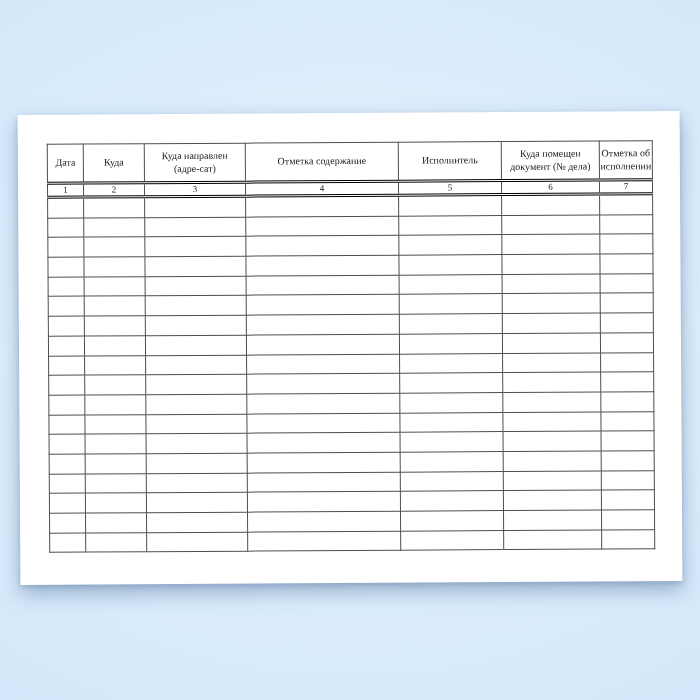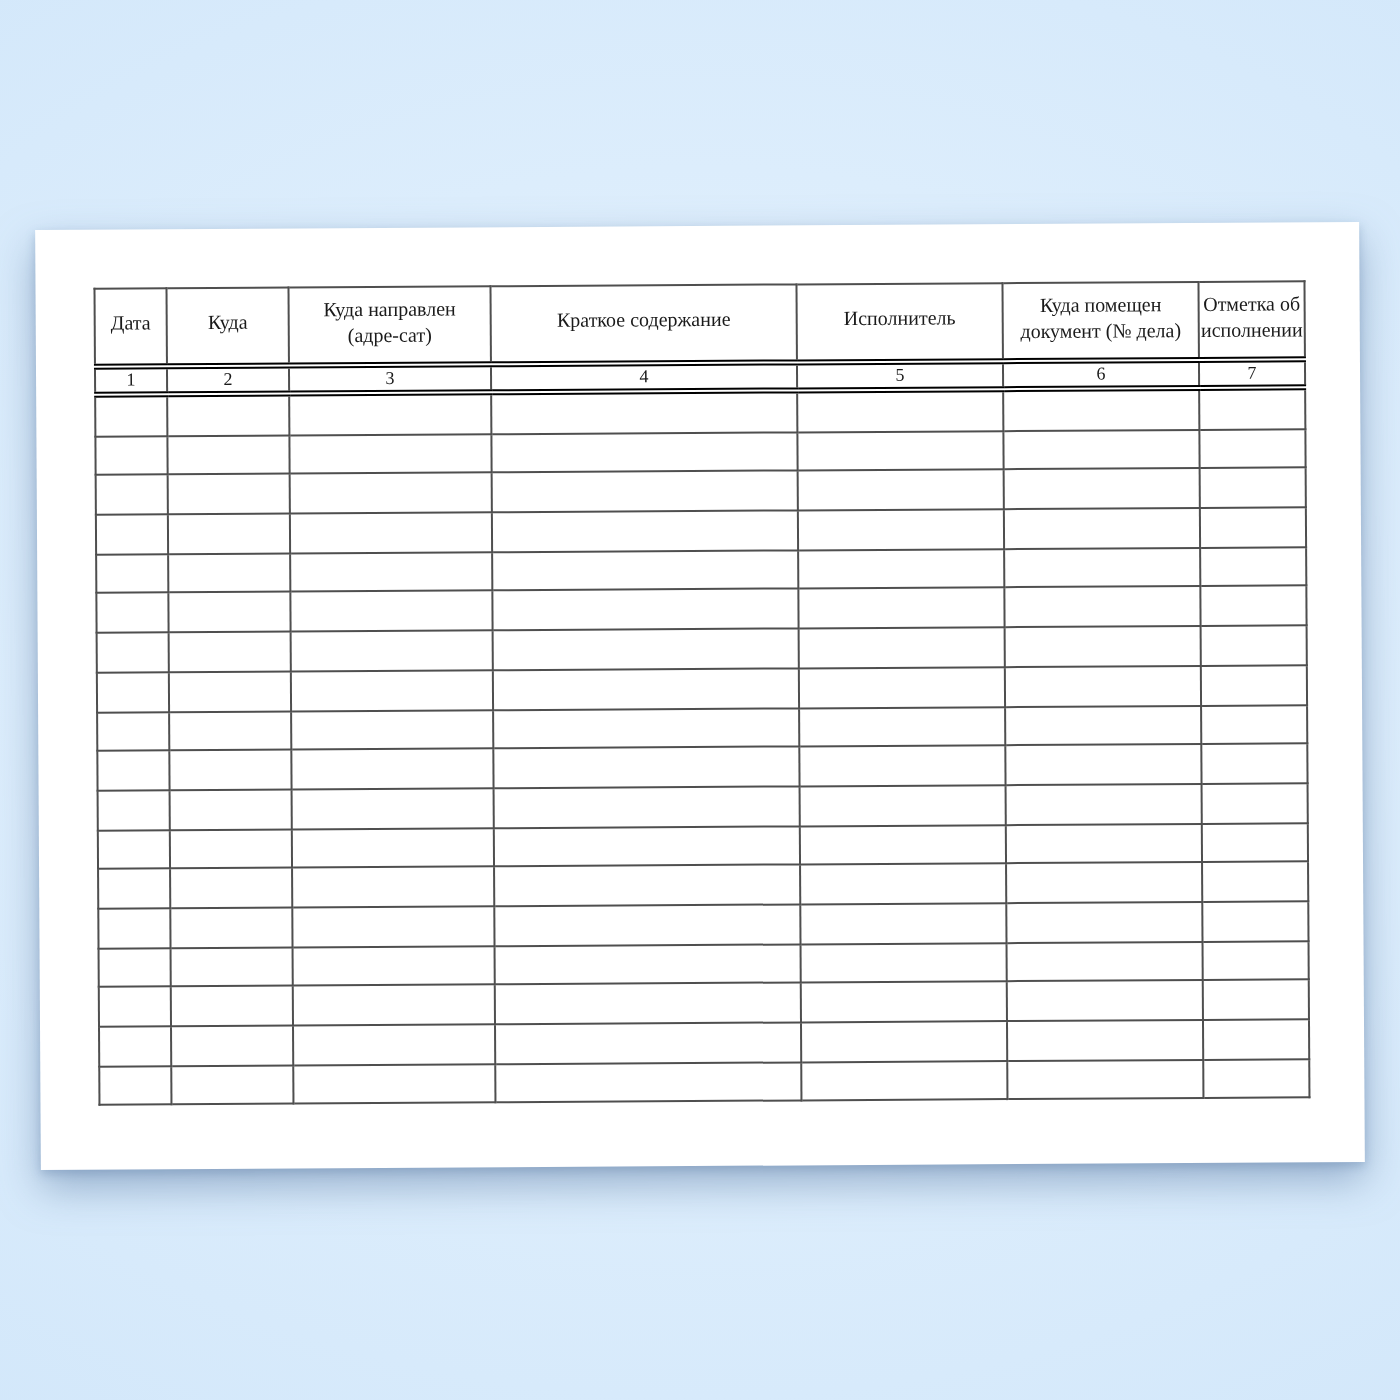--- a/index.html
+++ b/index.html
@@ -85,21 +85,21 @@
         <col style="width:103px">
         <col style="width:98px">
         <col style="width:53px">
       </colgroup>
       <thead>
         <tr class="header-row">
           <th>Дата</th>
           <th>Куда</th>
           <th>Куда направлен
 (адре-сат)</th>
-          <th>Краткое содержание</th>
+          <th>Отметка содержание</th>
           <th>Исполнитель</th>
           <th>Куда помещен
 документ (№ дела)</th>
           <th>Отметка об
 исполнении</th>
         </tr>
         <tr class="index-row">
           <td>1</td>
           <td>2</td>
           <td>3</td>

